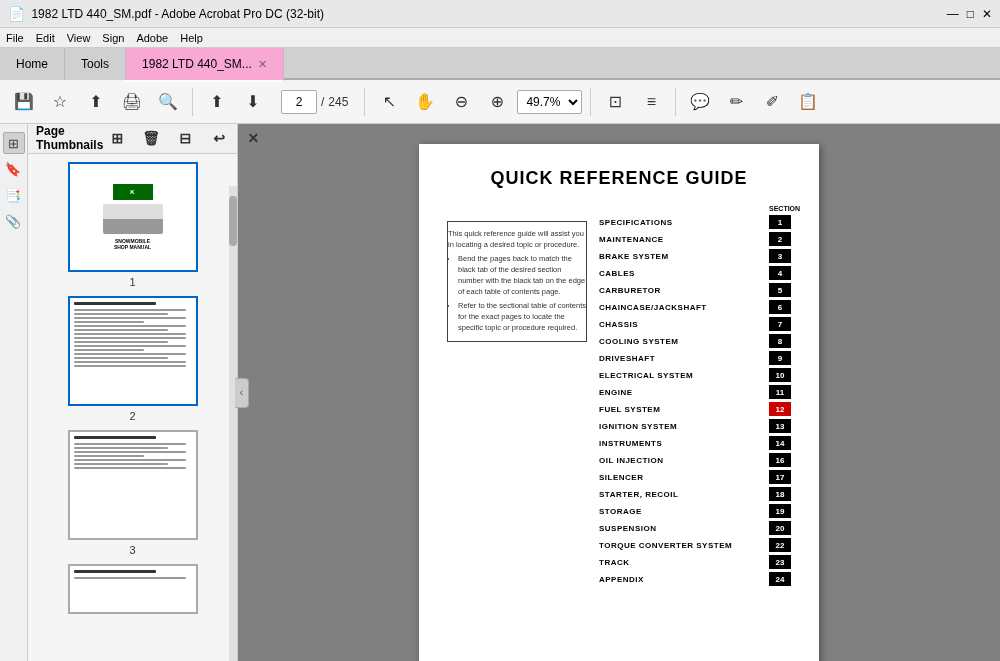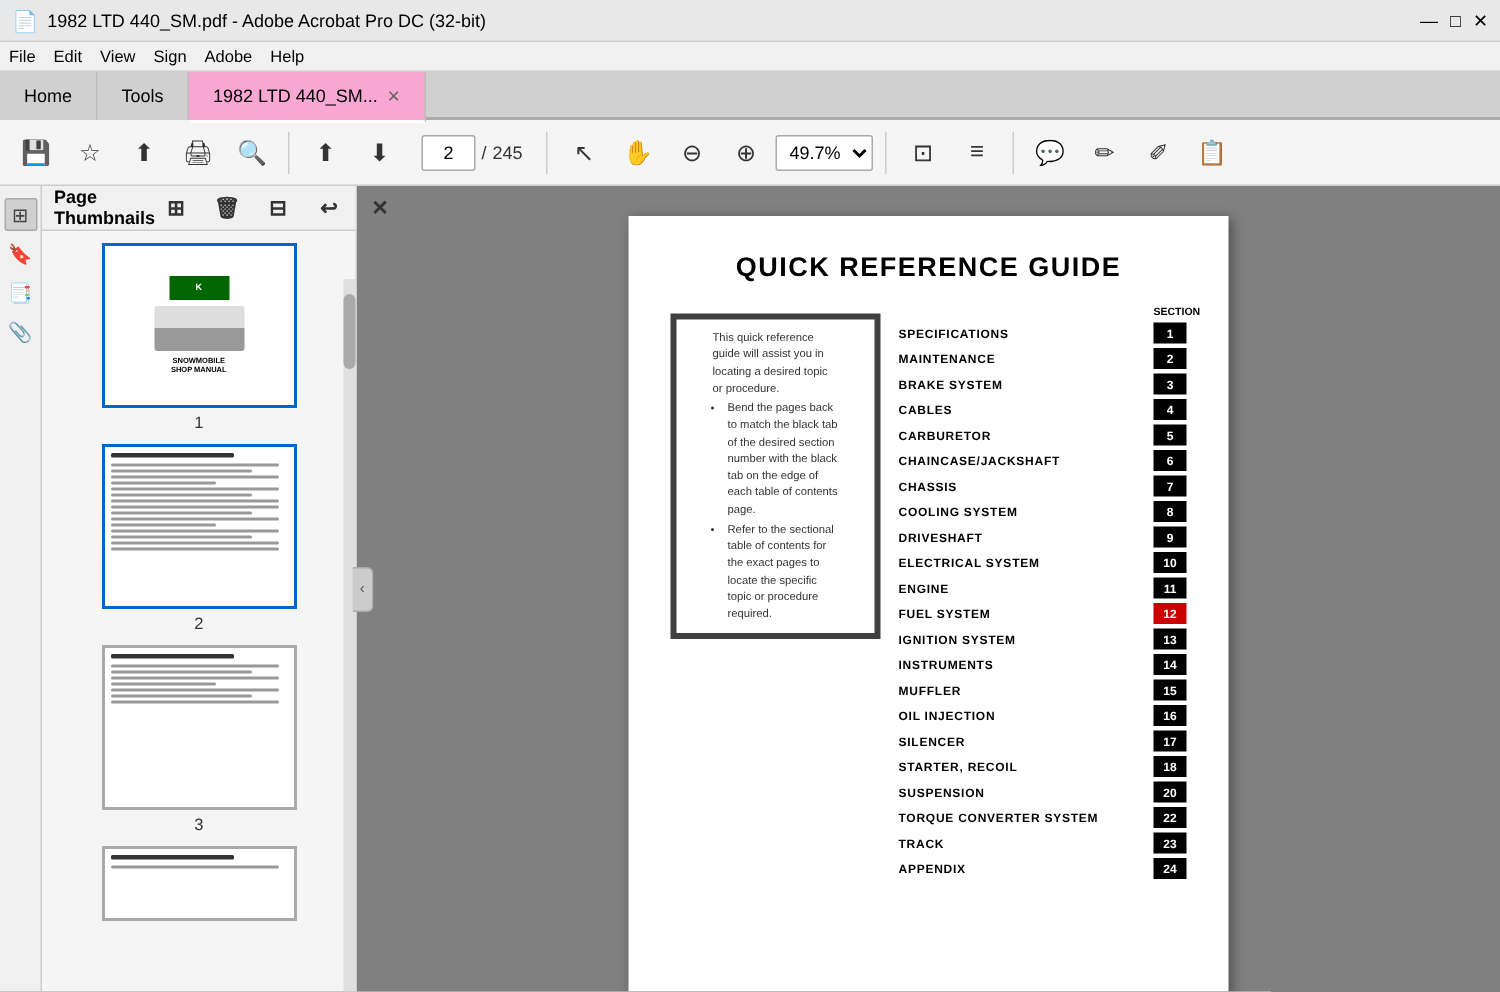--- a/index.html
+++ b/index.html
@@ -301,26 +301,26 @@
     .qrg-layout {
       display: flex;
       gap: 12px;
     }
 
     .qrg-left {
       flex: 0 0 140px;
     }
 
     .qrg-box {
-      border: 4px solid #404040;
-      padding: 6px 24px;
+      border: 1px solid #404040;
+      padding: 6px 0;
       font-size: 7.5px;
       line-height: 1.5;
       color: #333;
-      margin-top: 4px;
+      margin-top: 16px;
     }
     .qrg-box p { margin-bottom: 2px; }
     .qrg-box ul { padding-left: 10px; }
     .qrg-box li { margin-bottom: 2px; }
 
     .qrg-right {
       flex: 1;
     }
 
     .section-header {
@@ -628,34 +628,34 @@
               </div>
               <div class="section-row">
                 <span class="section-name">IGNITION SYSTEM</span>
                 <div class="section-num">13</div>
               </div>
               <div class="section-row">
                 <span class="section-name">INSTRUMENTS</span>
                 <div class="section-num">14</div>
               </div>
               <div class="section-row">
-                <span class="section-name">MUFFLER</span>
-                <div class="section-num">15</div>
-              </div>
-              <div class="section-row">
                 <span class="section-name">OIL INJECTION</span>
                 <div class="section-num">16</div>
               </div>
               <div class="section-row">
                 <span class="section-name">SILENCER</span>
                 <div class="section-num">17</div>
               </div>
               <div class="section-row">
                 <span class="section-name">STARTER, RECOIL</span>
                 <div class="section-num">18</div>
+              </div>
+              <div class="section-row">
+                <span class="section-name">STORAGE</span>
+                <div class="section-num">19</div>
               </div>
               <div class="section-row">
                 <span class="section-name">SUSPENSION</span>
                 <div class="section-num">20</div>
               </div>
               <div class="section-row">
                 <span class="section-name">TORQUE CONVERTER SYSTEM</span>
                 <div class="section-num">22</div>
               </div>
               <div class="section-row">

